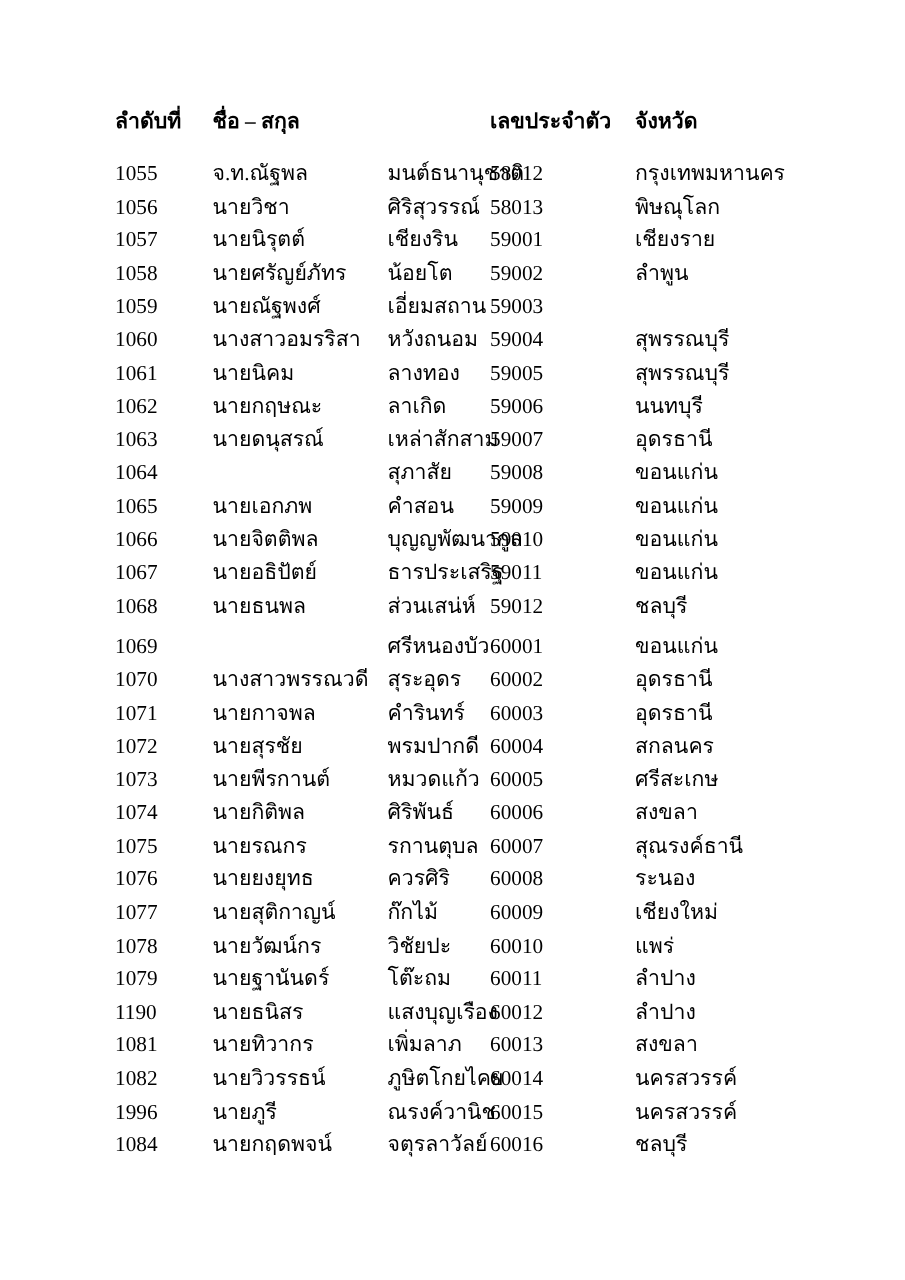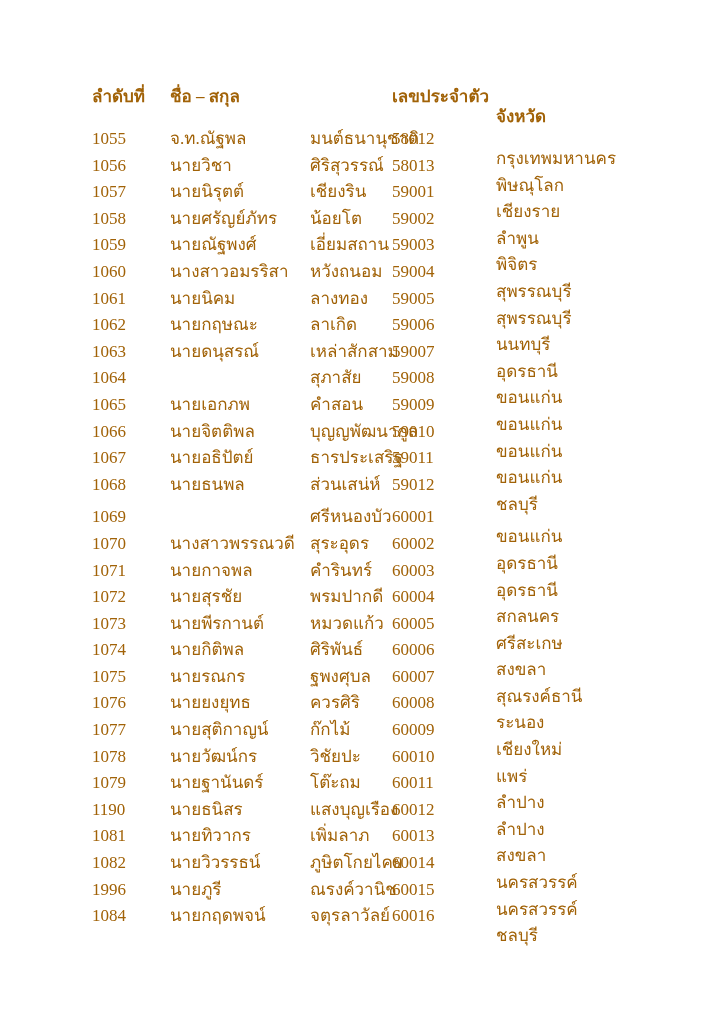--- a/index.html
+++ b/index.html
@@ -7,21 +7,21 @@
     padding: 0;
     background: #ffffff;
   }
   .page {
     position: relative;
     width: 724px;
     height: 972px;
     background: #ffffff;
     overflow: hidden;
     font-family: "Liberation Serif", "DejaVu Serif", serif;
-    color: #a16207;
+    color: #000000;
   }
   .doc-table {
     position: absolute;
     left: 92px;
     top: 86px;
     width: 560px;
   }
   .t-row {
     position: relative;
     height: 26.6px;
@@ -37,21 +37,21 @@
   .cell {
     position: absolute;
     top: 0;
     font-size: 17px;
     line-height: 22px;
   }
   .c-order    { left: 0px;   width: 70px;  }
   .c-first    { left: 78px;  width: 138px; }
   .c-last     { left: 218px; width: 80px;  }
   .c-id       { left: 300px; width: 110px; }
-  .c-province { left: 404px; width: 140px; margin-top: 20px; }
+  .c-province { left: 416px; width: 140px; }
   
   .t-row.header .c-first { width: 220px; }
 </style>
 </head>
 <body>
 
 <div class="page">
   <div class="doc-table">
 
     <div class="t-row header">
@@ -88,21 +88,20 @@
         <span class="cell c-first">นายศรัญย์ภัทร</span>
         <span class="cell c-last">น้อยโต</span>
         <span class="cell c-id">59002</span>
         <span class="cell c-province">ลำพูน</span>
       </div>
         <div class="t-row">
         <span class="cell c-order">1059</span>
         <span class="cell c-first">นายณัฐพงศ์</span>
         <span class="cell c-last">เอี่ยมสถาน</span>
         <span class="cell c-id">59003</span>
-        <span class="cell c-province">พิจิตร</span>
       </div>
         <div class="t-row">
         <span class="cell c-order">1060</span>
         <span class="cell c-first">นางสาวอมรริสา</span>
         <span class="cell c-last">หวังถนอม</span>
         <span class="cell c-id">59004</span>
         <span class="cell c-province">สุพรรณบุรี</span>
       </div>
         <div class="t-row">
         <span class="cell c-order">1061</span>
@@ -196,21 +195,21 @@
         <div class="t-row">
         <span class="cell c-order">1074</span>
         <span class="cell c-first">นายกิติพล</span>
         <span class="cell c-last">ศิริพันธ์</span>
         <span class="cell c-id">60006</span>
         <span class="cell c-province">สงขลา</span>
       </div>
         <div class="t-row">
         <span class="cell c-order">1075</span>
         <span class="cell c-first">นายรณกร</span>
-        <span class="cell c-last">ฐพงศุบล</span>
+        <span class="cell c-last">รกานตุบล</span>
         <span class="cell c-id">60007</span>
         <span class="cell c-province">สุณรงค์ธานี</span>
       </div>
         <div class="t-row">
         <span class="cell c-order">1076</span>
         <span class="cell c-first">นายยงยุทธ</span>
         <span class="cell c-last">ควรศิริ</span>
         <span class="cell c-id">60008</span>
         <span class="cell c-province">ระนอง</span>
       </div>

